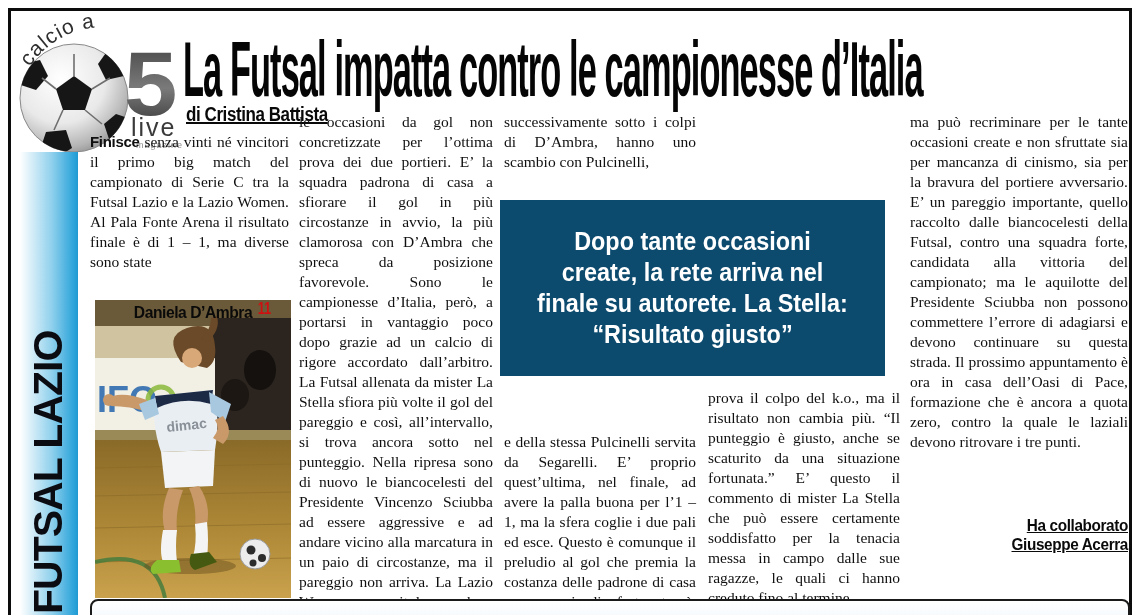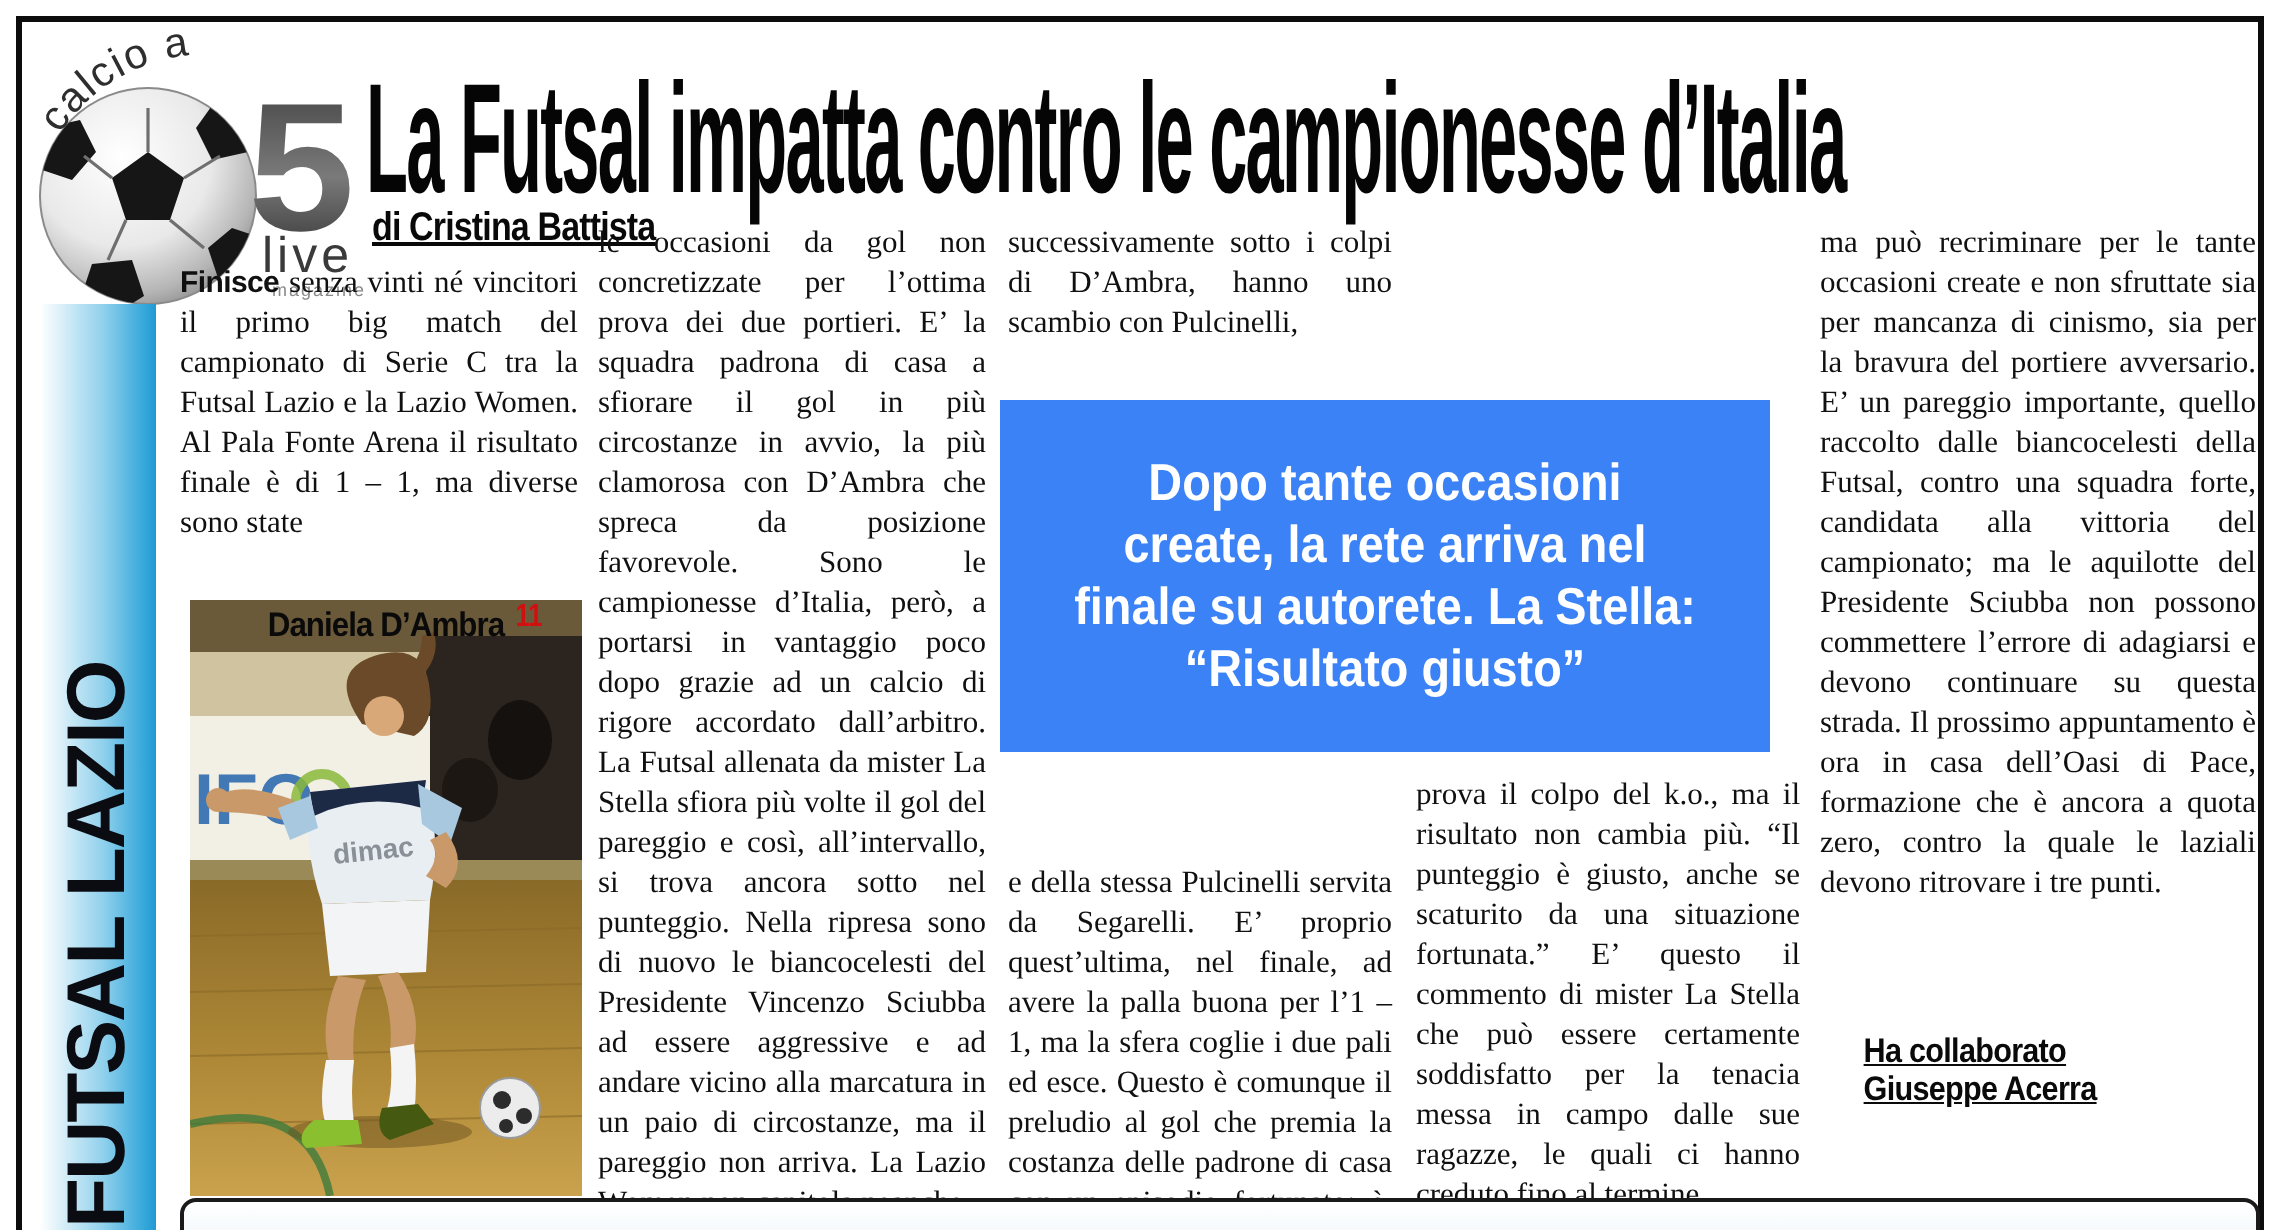--- a/index.html
+++ b/index.html
@@ -29,38 +29,38 @@
   .col .lead{font-family:"Liberation Sans",sans-serif;font-weight:bold;font-size:15px;letter-spacing:-0.3px;}
   #col1{left:90px;top:132px;width:199px;}
   #col2{left:299px;top:112px;width:194px;}
   #col3a{left:504px;top:112px;width:192px;}
   #col3b{left:504px;top:388px;width:192px;margin-top:44px;}
   #col4a{left:708px;top:112px;width:192px;}
   #col4b{left:708px;top:388px;width:192px;}
   #col5{left:910px;top:112px;width:218px;}
 
   
-  .pullquote{position:absolute;left:500px;top:200px;width:385px;height:176px;background:#3b82f6;
+  .pullquote{position:absolute;left:500px;top:200px;width:385px;height:176px;background:#0c4a6e;
              display:flex;align-items:center;justify-content:center;}
   .pullquote-inner{width:100%;text-align:center;font-family:"Liberation Sans",sans-serif;
              font-weight:bold;font-size:26px;line-height:31px;color:#ffffff;
              transform:scaleX(0.9);transform-origin:center;}
   .pullquote-inner span{display:block;white-space:nowrap;}
 
   
   .photo{position:absolute;left:95px;top:300px;width:196px;height:298px;overflow:hidden;background:#c8b98a;}
   .photo svg{display:block;}
   .photo-caption{position:absolute;left:0;top:3px;width:100%;text-align:center;
              font-family:"Liberation Sans",sans-serif;font-weight:bold;font-size:17px;
              letter-spacing:-0.5px;color:#0a0a0a;transform:scaleX(0.92);}
   .photo-mark{position:absolute;right:18px;top:0px;color:#d01010;font-family:"Liberation Sans",sans-serif;
              font-weight:bold;font-size:16px;transform:scaleX(0.8);}
 
   
-  .credit{position:absolute;left:910px;top:516px;width:218px;text-align:left;
+  .credit{position:absolute;left:910px;top:516px;width:218px;text-align:right;
           font-family:"Liberation Sans",sans-serif;font-weight:bold;font-size:17px;line-height:19px;
           letter-spacing:-0.4px;color:#0a0a0a;}
   .credit span{display:block;text-decoration:underline;transform:scaleX(0.9);transform-origin:100% 0;}
 
   
   .next-box{position:absolute;left:90px;top:599px;width:1036px;height:34px;
             border:2px solid #1a1a1a;border-radius:8px;
             background:linear-gradient(#ffffff,#eaf4fa);}
 </style>
 </head>

